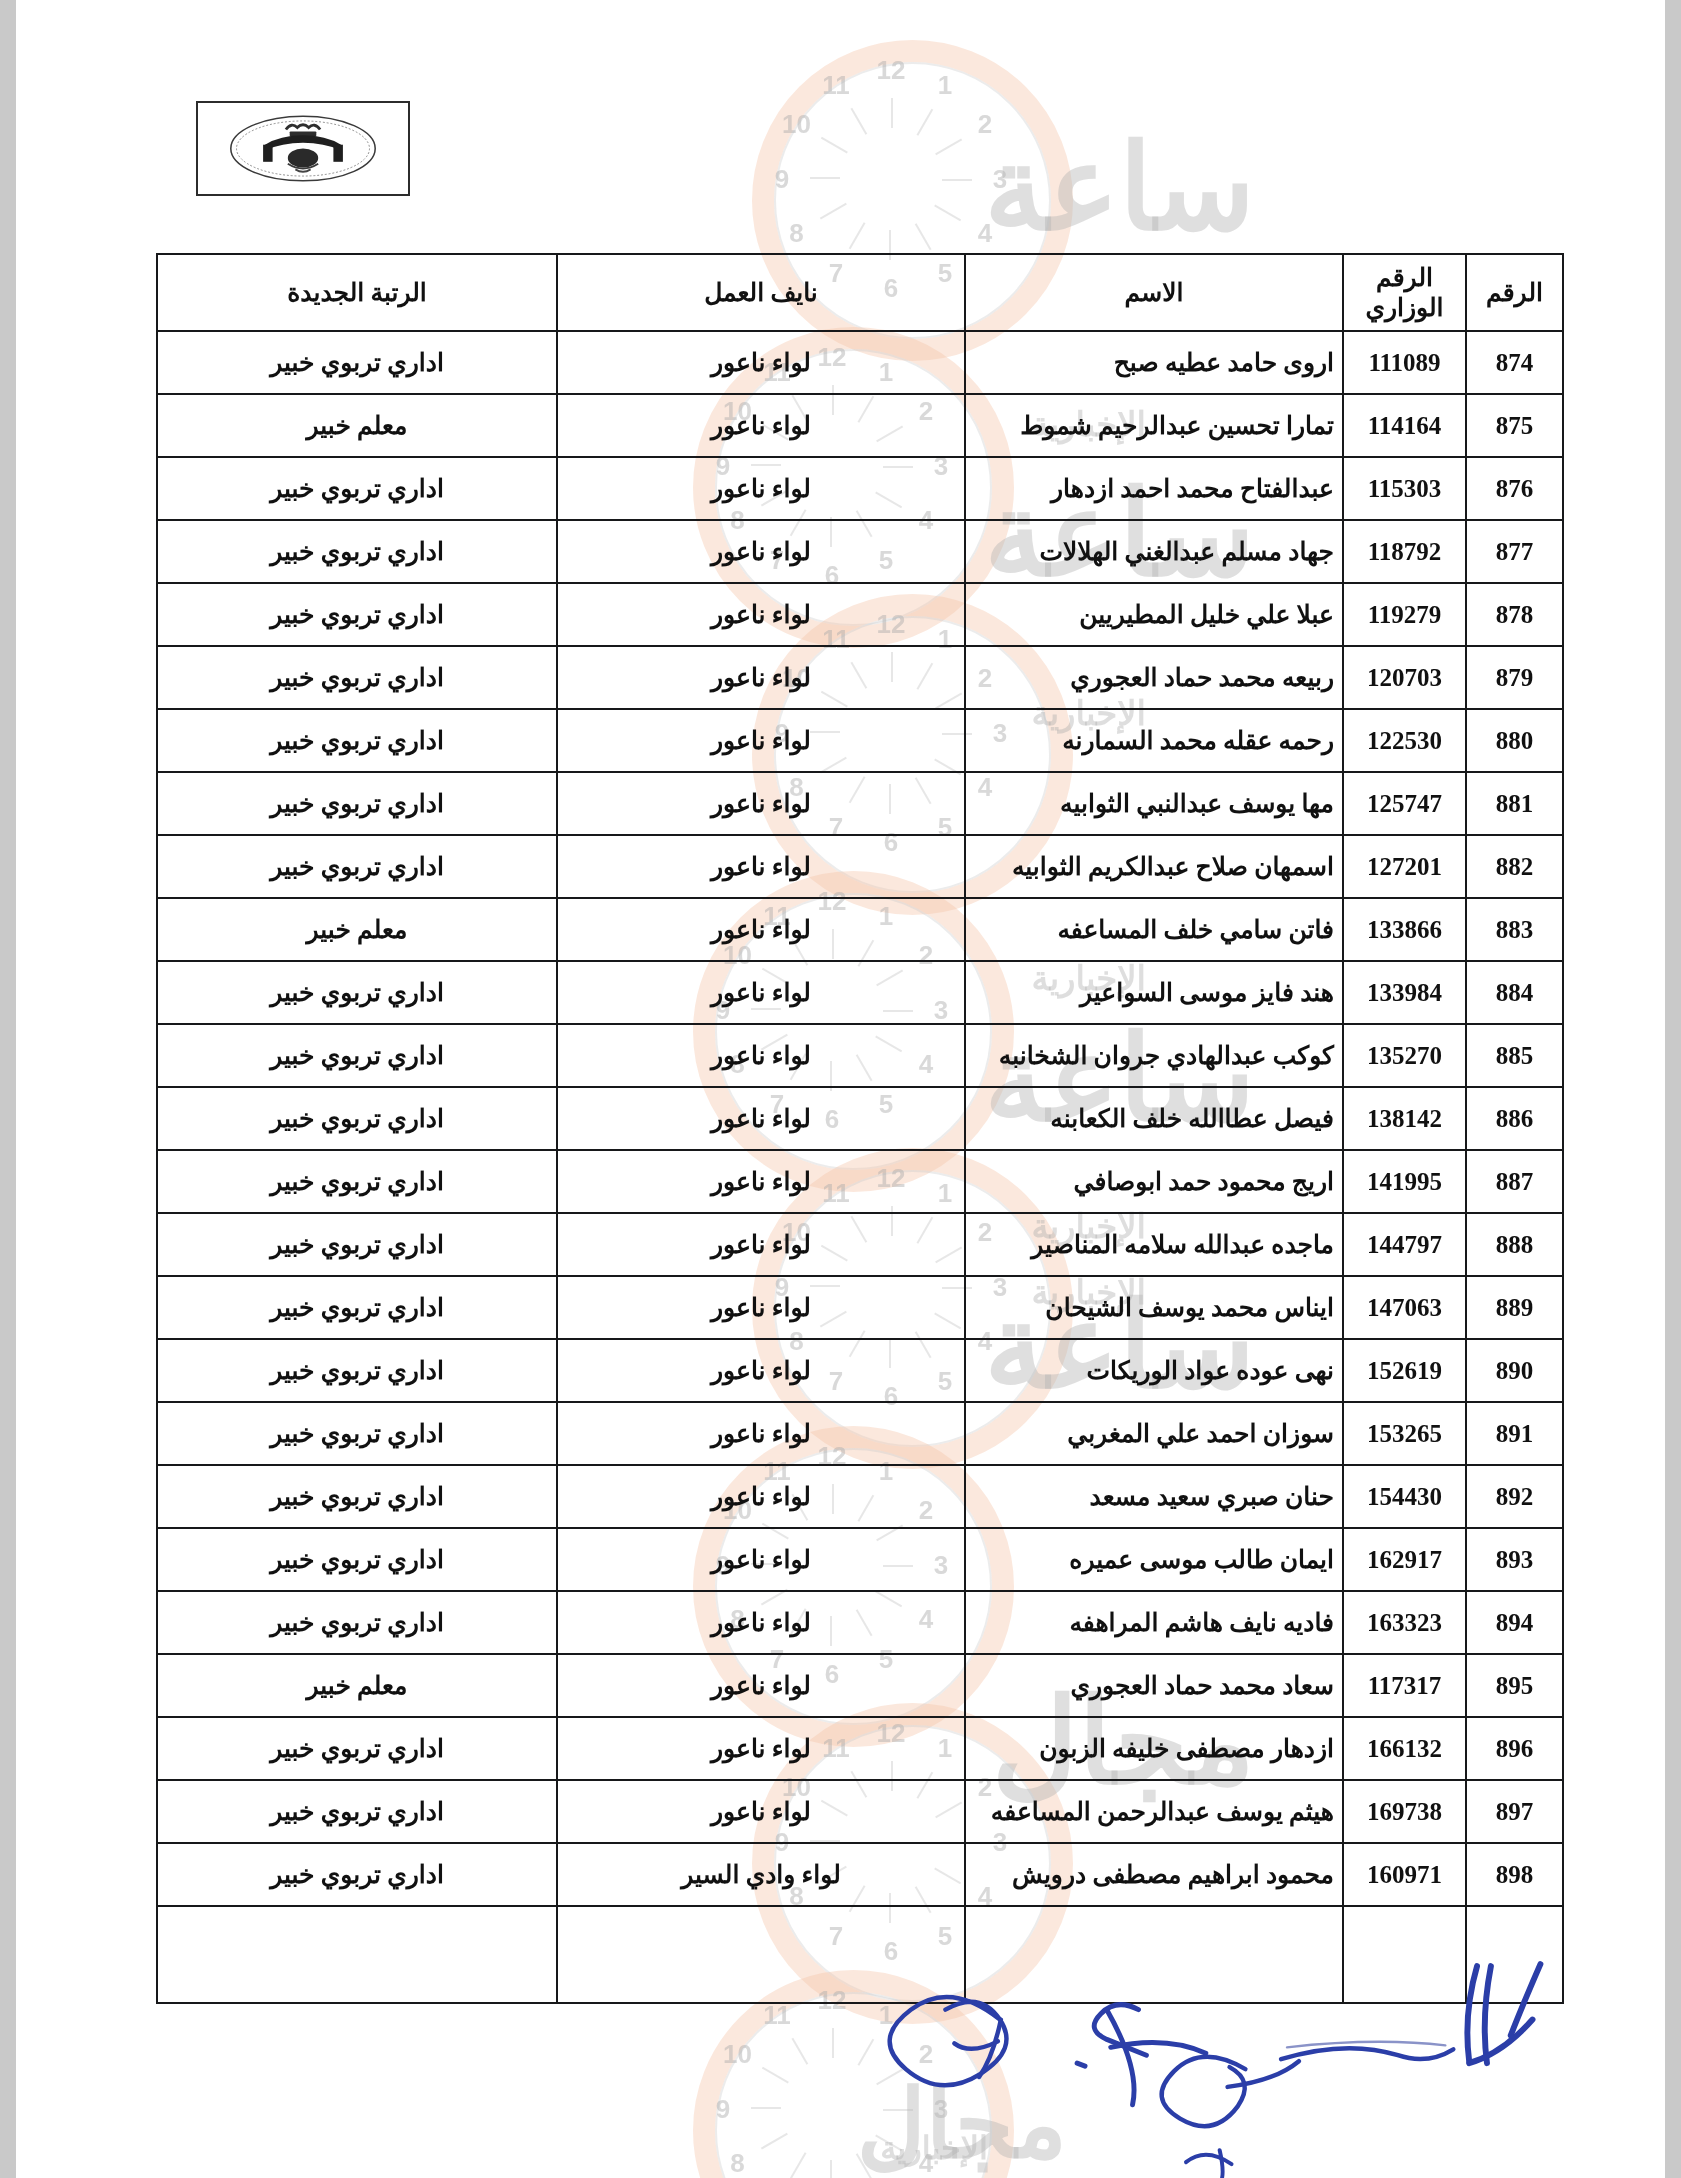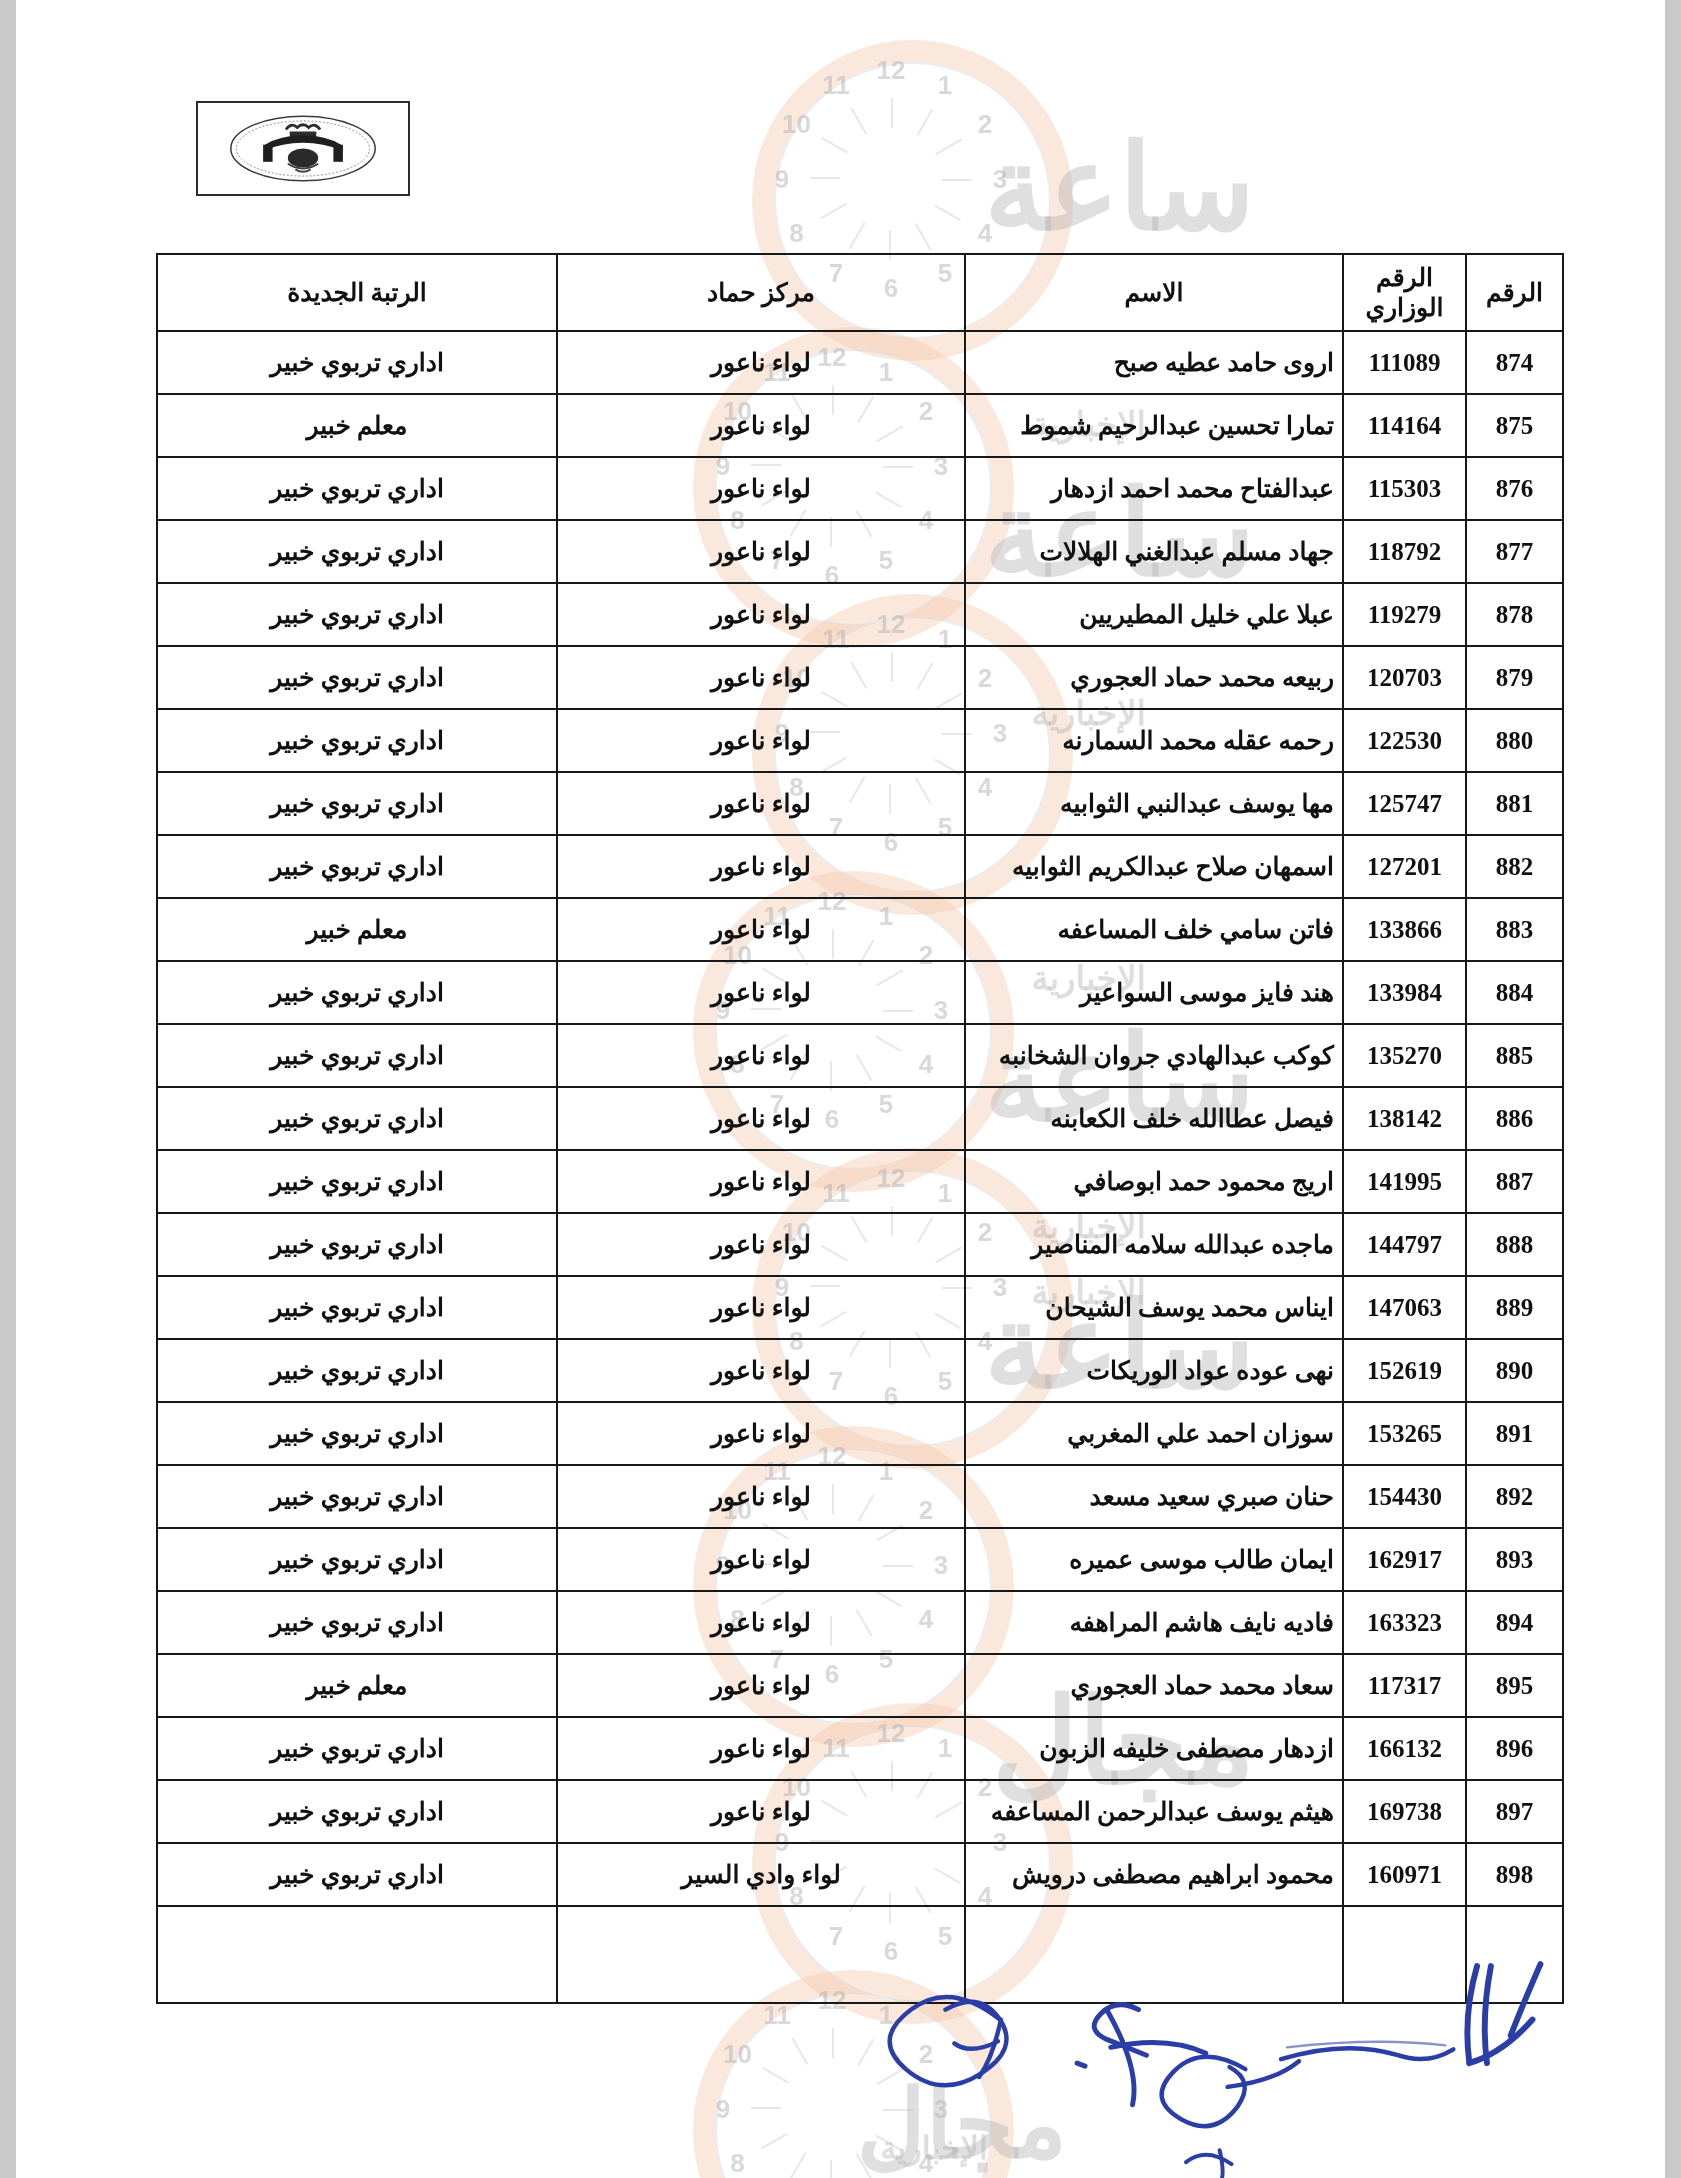--- a/index.html
+++ b/index.html
@@ -453,21 +453,21 @@
           <col class="c-rank">
       </colgroup>
       <thead>
         <tr>
           <th>الرقم</th>
           <th>
             <div>الرقم</div>
             <div>الوزاري</div>
           </th>
           <th>الاسم</th>
-          <th>مركز حماد</th>
+          <th>نايف العمل</th>
           <th>الرتبة الجديدة</th>
         </tr>
       </thead>
       <tbody id="rows-body">
           <tr>
             <td class="num">874</td>
             <td class="min">111089</td>
             <td class="name">اروى حامد عطيه صبح</td>
             <td class="center">لواء ناعور</td>
             <td class="rank">اداري تربوي خبير</td>

